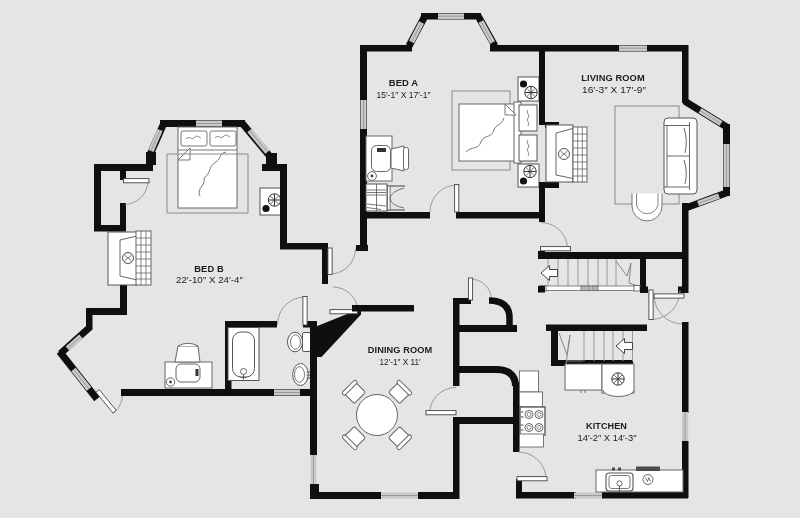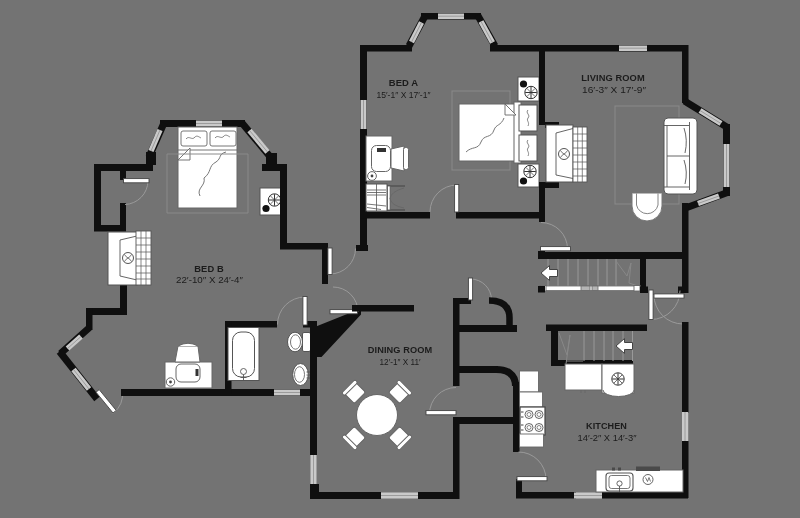--- a/index.html
+++ b/index.html
@@ -1,16 +1,16 @@
 <!DOCTYPE html>
 <html><head>
 <meta charset="utf-8">
 <style>
   html,body{margin:0;padding:0;background:#ffffff;}
-  .wrap{width:800px;height:518px;position:relative;overflow:hidden;background:#737373;}
+  .wrap{width:800px;height:518px;position:relative;overflow:hidden;background:#e5e5e5;}
   text{font-family:"Liberation Sans",sans-serif;fill:#1c1c1c;}
   .rn{font-weight:bold;font-size:9.9px;letter-spacing:.1px;}
   .rd{font-size:9.9px;letter-spacing:0px;}
 </style>
 </head>
 <body>
 <div class="wrap">
 <svg width="800" height="518" viewBox="0 0 800 518" xmlns="http://www.w3.org/2000/svg">
 <defs>
 <g id="fan">

